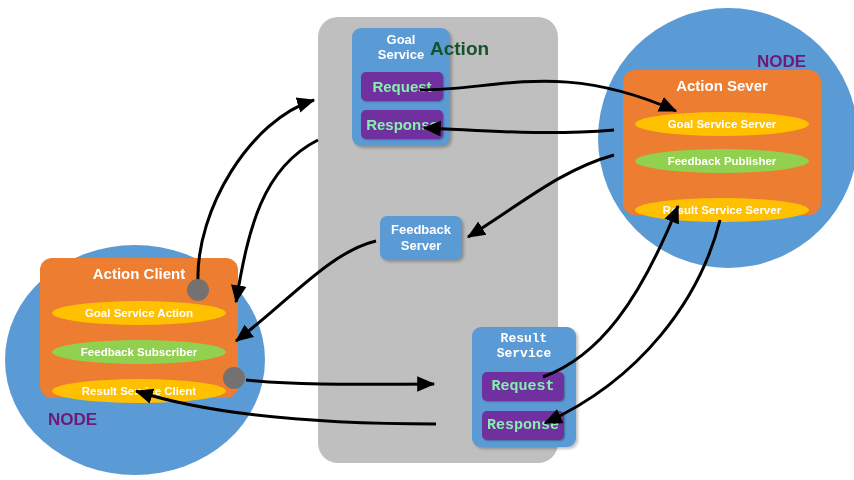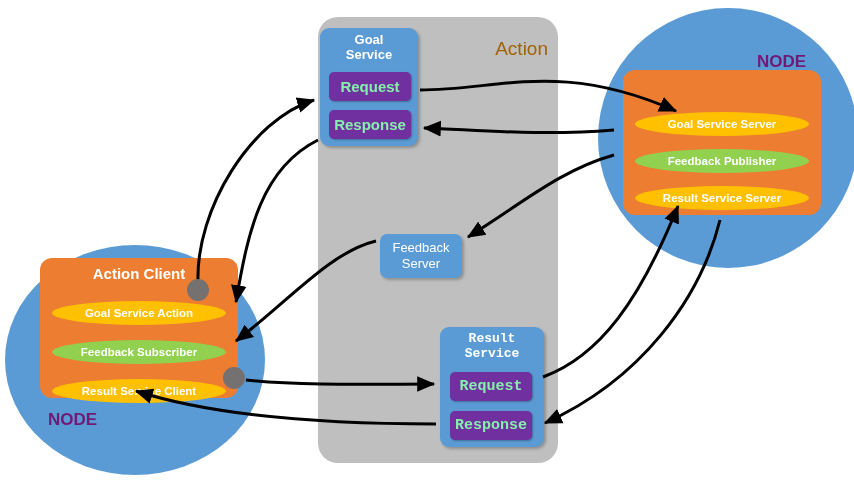--- a/index.html
+++ b/index.html
@@ -32,34 +32,35 @@
     left: 318px; top: 17px;
     width: 240px; height: 446px;
     background: #BFBFBF;
     border-radius: 20px;
     z-index: 1;
   }
   .action-title {
     position: absolute;
     left: 430px; top: 38px;
     width: 118px;
-    text-align: right;
-    color: #a16207;
+    text-align: left;
+    color: #14532d;
     font-size: 19px;
-    font-weight: normal;
+    font-weight: bold;
     z-index: 4;
   }
 
   
   .svc-box {
     position: absolute;
     background: #5B9BD5;
     border-radius: 9px;
     box-shadow: 2px 2px 3px rgba(0,0,0,0.25);
     z-index: 3;
+    margin-left: 32px;
   }
   .svc-title {
     position: absolute;
     left: 0; right: 0;
     top: 4px;
     text-align: center;
     color: #ffffff;
     font-size: 13px;
     font-weight: bold;
     line-height: 15px;
@@ -85,28 +86,28 @@
   #goal-service .rr-chip.resp { top: 82px; }
 
   #result-service { left: 440px; top: 327px; width: 104px; height: 120px; font-family: Liberation Mono, monospace; }
   #result-service .rr-chip { left: 10px; width: 82px; }
   #result-service .rr-chip.req  { top: 45px; }
   #result-service .rr-chip.resp { top: 84px; }
 
   
   #feedback-topic {
     position: absolute;
-    left: 380px; top: 234px;
+    left: 380px; top: 216px;
     width: 82px; height: 44px;
     background: #5B9BD5;
     border-radius: 7px;
     box-shadow: 2px 2px 3px rgba(0,0,0,0.25);
     color: #ffffff;
     font-size: 13px;
-    font-weight: normal;
+    font-weight: bold;
     line-height: 16px;
     text-align: center;
     display: flex;
     flex-direction: column;
     align-items: center;
     justify-content: center;
     z-index: 3;
   }
 
   
@@ -161,21 +162,21 @@
     display: flex;
     align-items: center;
     justify-content: center;
     text-align: center;
   }
   .pill.yellow { background: #FFC000; }
   .pill.green  { background: #92D050; }
 
   #action-server-box .pill.p0 { top: 42px; }
   #action-server-box .pill.p1 { top: 79px; }
-  #action-server-box .pill.p2 { top: 116px; }
+  #action-server-box .pill.p2 { top: 128px; }
 
   #action-client-box .pill.p0 { top: 43px; }
   #action-client-box .pill.p1 { top: 82px; }
   #action-client-box .pill.p2 { top: 121px; }
 
   
   .conn-dot {
     position: absolute;
     width: 22px; height: 22px;
     border-radius: 50%;
@@ -193,20 +194,21 @@
   <div class="action-container"></div>
   <div class="action-title">Action</div>
 
   <div class="node-circle" id="node-server"></div>
   <div class="node-label" id="node-label-server">NODE</div>
 
   <div class="node-circle" id="node-client"></div>
   <div class="node-label" id="node-label-client">NODE</div>
 
   <div class="action-box" id="action-server-box">
+    <div class="action-box-title">Action Sever</div>
     <div class="pill green p1">Feedback Publisher</div>
     <div class="pill yellow p0">Goal Service Server</div>
     <div class="pill yellow p2">Result Service Server</div>
   </div>
 
   <div class="action-box" id="action-client-box">
     <div class="action-box-title">Action Client</div>
     <div class="pill yellow p0">Goal Service Action</div>
     <div class="pill green p1">Feedback Subscriber</div>
     <div class="pill yellow p2">Result Service Client</div>

